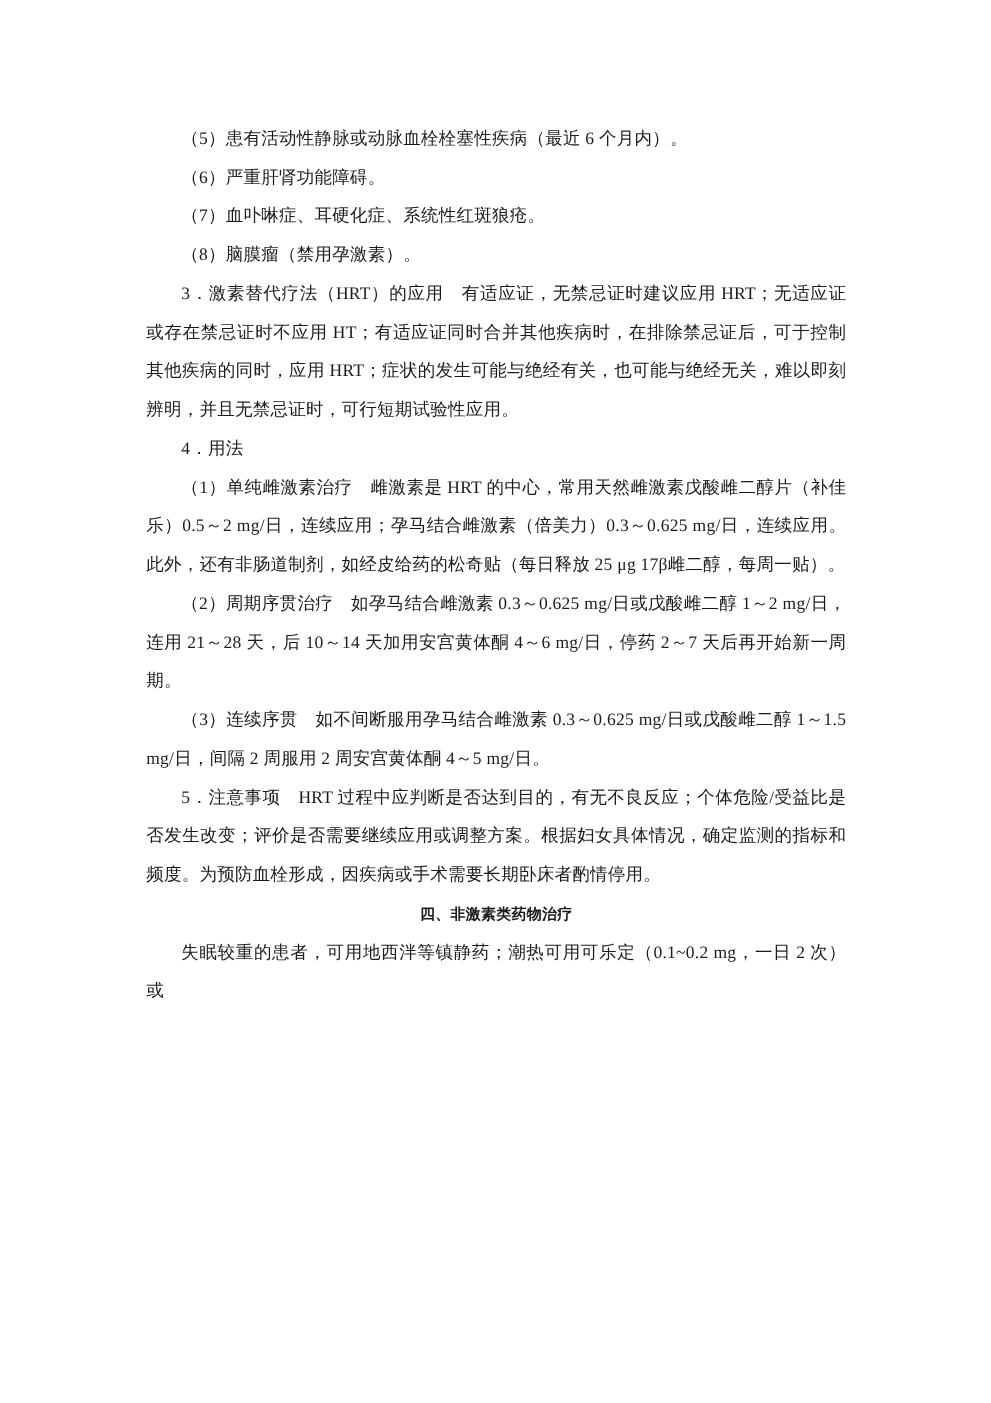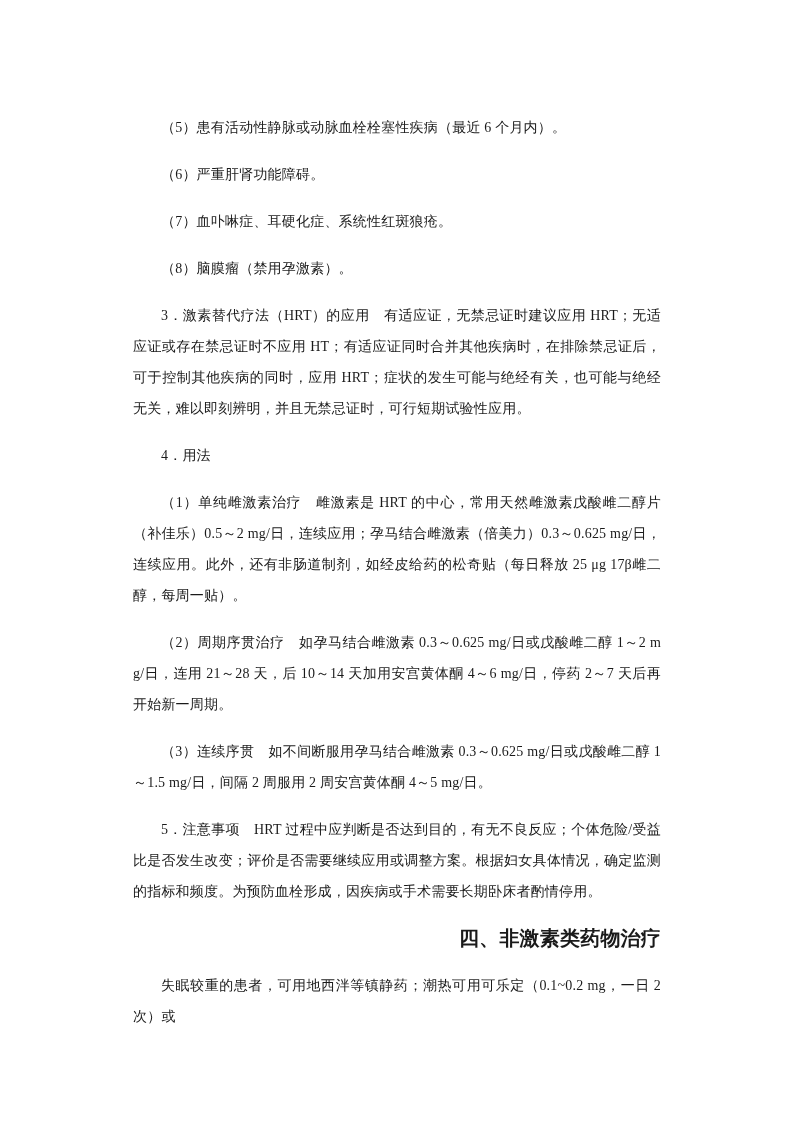--- a/index.html
+++ b/index.html
@@ -15,33 +15,33 @@
     font-family: "Liberation Serif", "DejaVu Serif", serif;
     color: #1a1a1a;
   }
   .page {
     position: absolute;
     top: 96px;
     left: 117px;
     width: 560px;
   }
   .para {
-    margin: 16px;
+    margin: 0;
     font-size: 14px;
     line-height: 31px;
     text-align: justify;
     text-indent: 2em;
     word-break: break-all;
     letter-spacing: 0.2px;
   }
   .para.heading {
-    text-align: right;
+    text-align: center;
     text-indent: 0;
     font-weight: bold;
-    font-size: 20px;
+    font-size: 12px;
     font-family: "Liberation Sans", "DejaVu Sans", sans-serif;
   }
 </style>
 </head>
 <body>
 
 <div class="page">
   <p class="para">（5）患有活动性静脉或动脉血栓栓塞性疾病（最近 6 个月内）。</p>
   <p class="para">（6）严重肝肾功能障碍。</p>
   <p class="para">（7）血卟啉症、耳硬化症、系统性红斑狼疮。</p>

